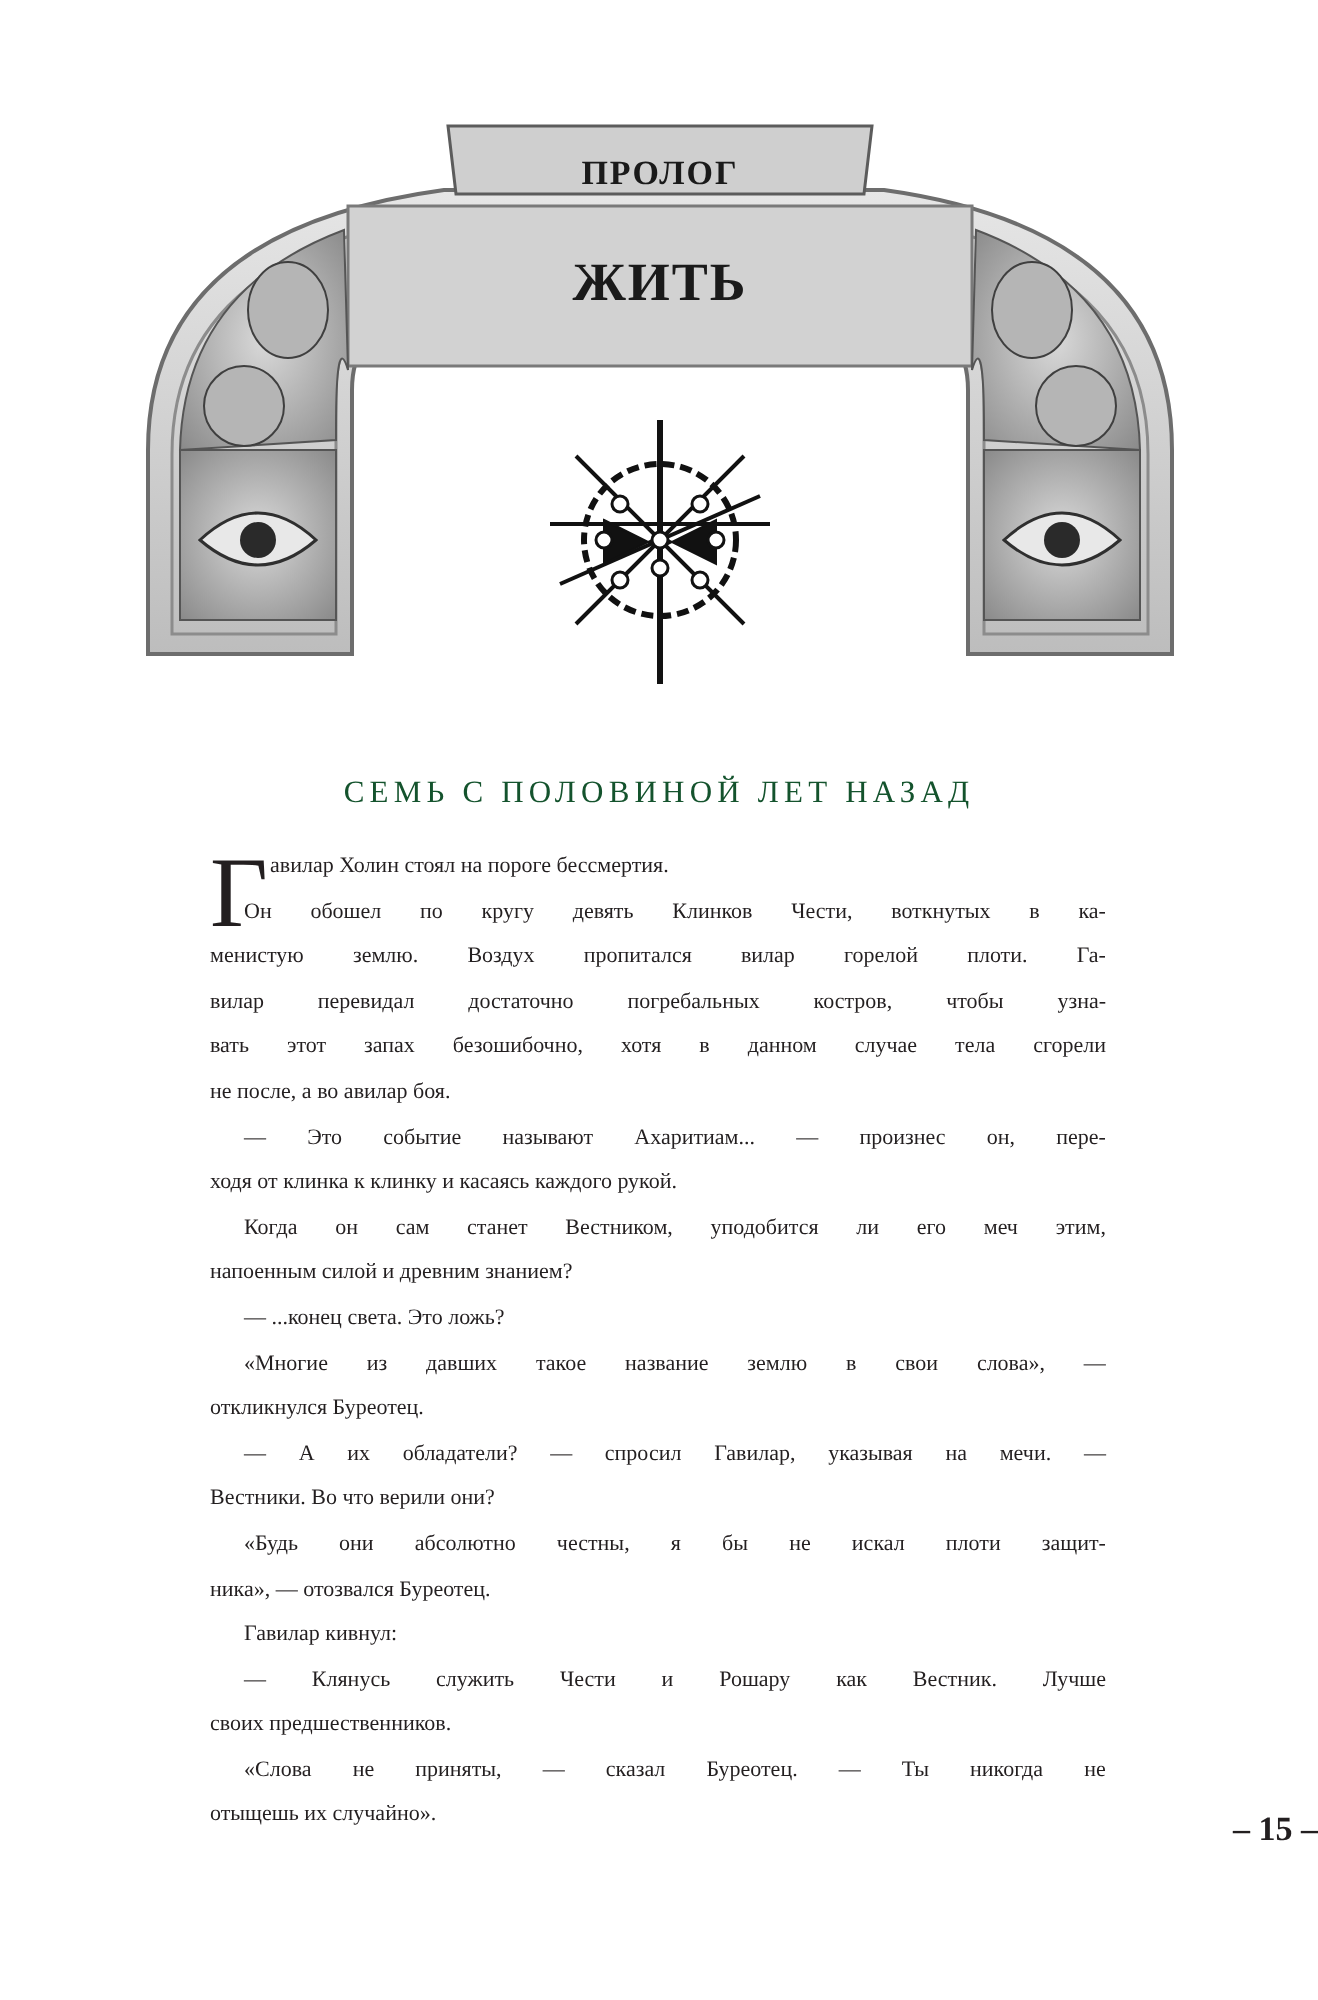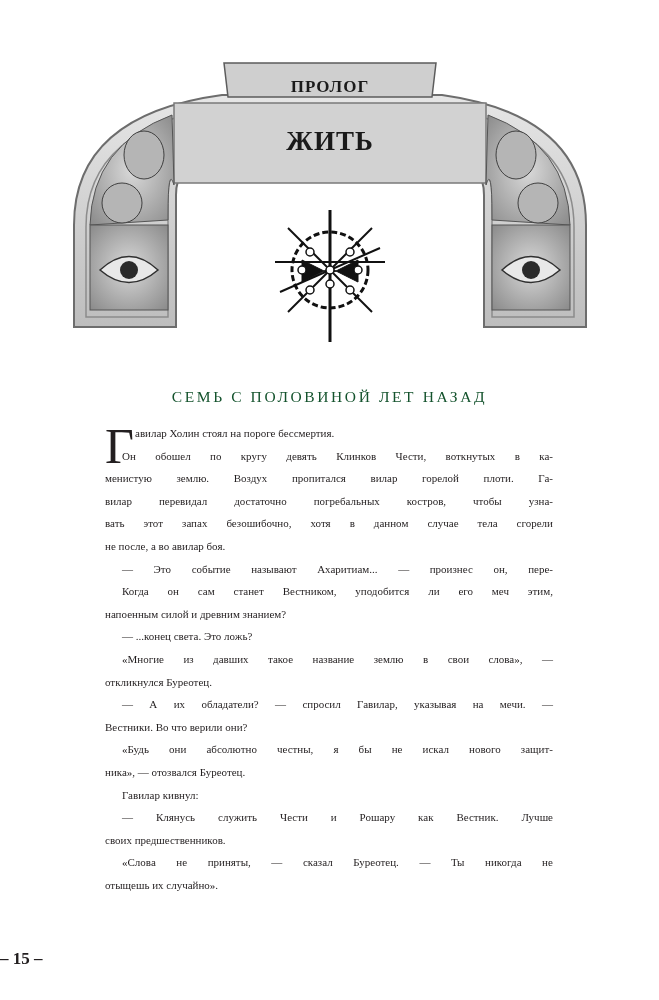--- a/index.html
+++ b/index.html
@@ -9,21 +9,21 @@
   .arch-label { position:absolute; left:0; width:100%; text-align:center; font-family:"Liberation Serif", serif; font-weight:bold; color:#1a1a1a; }
   .prolog { top:22px; font-size:17px; letter-spacing:1px; }
   .chapter { top:71px; font-size:27px; letter-spacing:1px; }
   .subtitle { position:absolute; left:0; width:659px; top:388px; text-align:center; font-size:15.5px; letter-spacing:2.6px; color:#14532d; }
   .text { position:absolute; left:105px; width:448px; top:422px; font-size:11px; line-height:22.6px; }
   .line { white-space:nowrap; display:flex; justify-content:space-between; }
   .line.left { justify-content:flex-start; }
   .line.indent { padding-left:17px; }
   .line span.w { display:inline-block; }
   .dropcap { position:absolute; left:105px; top:424px; font-size:50px; line-height:44px; color:#231f20; }
-  .page-number { position:absolute; left:0; width:659px; top:905px; text-align:left; font-size:17px; font-weight:bold;margin-top:44px; }
+  .page-number { position:absolute; left:0; width:659px; top:905px; text-align:right; font-size:17px; font-weight:bold; }
 </style>
 </head>
 <body>
 
 <div class="arch-wrap">
   <svg class="arch-svg" width="516" height="300" viewBox="0 0 516 300">
     <defs>
       <linearGradient id="stone" x1="0" y1="0" x2="0" y2="1">
         <stop offset="0" stop-color="#e6e6e6"></stop>
         <stop offset="1" stop-color="#bdbdbd"></stop>
@@ -142,20 +142,21 @@
       <span class="w">—</span>
       <span class="w">Это</span>
       <span class="w">событие</span>
       <span class="w">называют</span>
       <span class="w">Ахаритиам...</span>
       <span class="w">—</span>
       <span class="w">произнес</span>
       <span class="w">он,</span>
       <span class="w">пере-</span>
     </div>
+    <div class="line left">ходя от клинка к клинку и касаясь каждого рукой.</div>
     <div class="line indent">
       <span class="w">Когда</span>
       <span class="w">он</span>
       <span class="w">сам</span>
       <span class="w">станет</span>
       <span class="w">Вестником,</span>
       <span class="w">уподобится</span>
       <span class="w">ли</span>
       <span class="w">его</span>
       <span class="w">меч</span>
@@ -192,21 +193,21 @@
     <div class="line left">Вестники. Во что верили они?</div>
     <div class="line indent">
       <span class="w">«Будь</span>
       <span class="w">они</span>
       <span class="w">абсолютно</span>
       <span class="w">честны,</span>
       <span class="w">я</span>
       <span class="w">бы</span>
       <span class="w">не</span>
       <span class="w">искал</span>
-      <span class="w">нового</span>
+      <span class="w">плоти</span>
       <span class="w">защит-</span>
     </div>
     <div class="line left">ника», — отозвался Буреотец.</div>
     <div class="line indent left">Гавилар кивнул:</div>
     <div class="line indent">
       <span class="w">—</span>
       <span class="w">Клянусь</span>
       <span class="w">служить</span>
       <span class="w">Чести</span>
       <span class="w">и</span>

